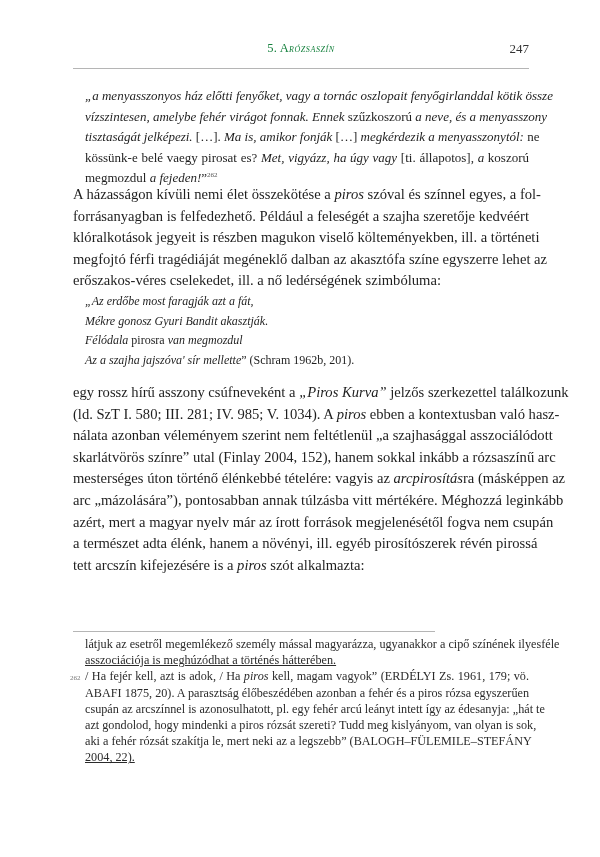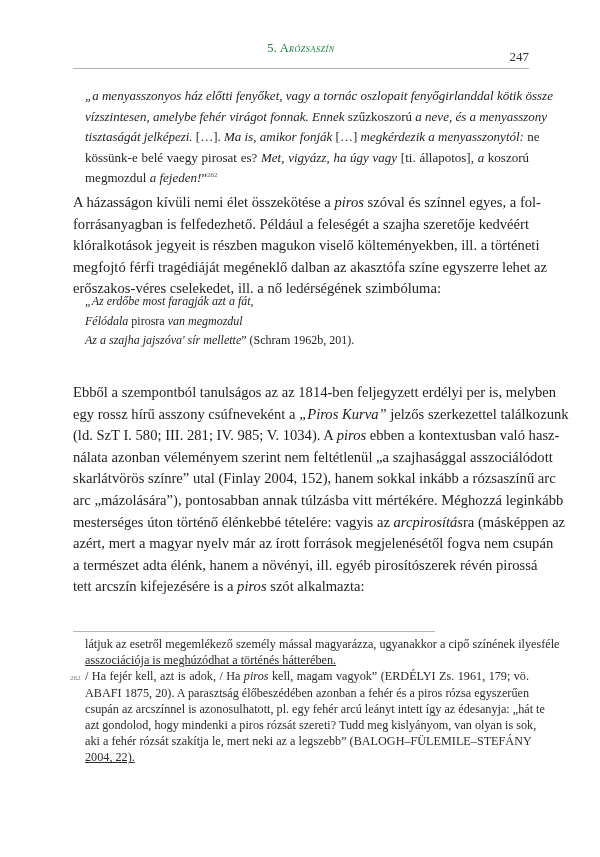--- a/index.html
+++ b/index.html
@@ -3,33 +3,33 @@
   <meta charset="utf-8">
   <style>
     * { margin: 0; padding: 0; box-sizing: border-box; }
     html, body { width: 600px; height: 857px; background: #ffffff; overflow: hidden; }
     body { font-family: "Liberation Serif", "DejaVu Serif", serif; color: #1e1e1e; position: relative; }
     .page { position: absolute; left: 0; top: 0; width: 600px; height: 857px; }
 
     .running-head { position: absolute; left: 73px; top: 41px; width: 456px; height: 20px; }
     .rh-title { position: absolute; left: 0; width: 456px; top: 0; text-align: center; font-size: 12.5px; color: #15803d; letter-spacing: 0.2px; }
     .rh-title .sc { font-variant: small-caps; font-style: italic; font-size: 12px; letter-spacing: 0.6px; }
-    .rh-page { position: absolute; right: 0; top: 8px; font-size: 13px; color: #333; margin-left: 16px; }
+    .rh-page { position: absolute; right: 0; top: 0; font-size: 13px; color: #333; margin-left: 16px; }
     .rh-rule { position: absolute; left: 73px; top: 68px; width: 456px; height: 1px; background: #b5b5b5; }
 
     .quote-block { position: absolute; left: 85px; top: 86px; width: 444px; font-size: 13px; line-height: 20.5px; text-align: justify; }
     .quote-block .line { display: block; white-space: nowrap; text-align: justify; text-align-last: justify; }
     .quote-block .line.last { text-align-last: left; }
     .quote-block i { font-style: italic; margin-top: 20px; }
     sup { font-size: 7px; vertical-align: super; line-height: 0; color: #555; }
 
     .para { position: absolute; left: 73px; width: 456px; font-size: 14.6px; line-height: 21.6px; }
     .para .line { display: block; white-space: nowrap; text-align: justify; text-align-last: justify; }
     .para .line.last { text-align-last: left; }
-    .p1 { top: 184px; margin-top: 8px; }
+    .p1 { top: 184px; }
     .p2 { top: 382px; }
 
     .verse { position: absolute; left: 85px; top: 292px; width: 420px; font-size: 12px; line-height: 19.6px; }
     .verse .line { display: block; white-space: nowrap; }
 
     .fn-rule { position: absolute; left: 73px; top: 631px; width: 362px; height: 1px; background: #b5b5b5; }
     .footnotes { position: absolute; left: 73px; top: 636px; width: 456px; font-size: 12.2px; line-height: 16.2px; color: #2a2a2a; }
     .fn { position: relative; padding-left: 12px; }
     .fn .line { display: block; white-space: nowrap; text-align: justify; text-align-last: justify; }
     .fn .line.last { text-align-last: left; text-decoration: underline; }
@@ -60,32 +60,32 @@
   <div class="para p1" id="para1">
       <span class="line"><span>A házasságon kívüli nemi élet összekötése a </span><i>piros</i><span> szóval és színnel egyes, a fol-</span></span>
       <span class="line"><span>forrásanyagban is felfedezhető. Például a feleségét a szajha szeretője kedvéért</span></span>
       <span class="line"><span>klóralkotások jegyeit is részben magukon viselő költeményekben, ill. a történeti</span></span>
       <span class="line"><span>megfojtó férfi tragédiáját megéneklő dalban az akasztófa színe egyszerre lehet az</span></span>
       <span class="line last"><span>erőszakos-véres cselekedet, ill. a nő ledérségének szimbóluma:</span></span>
     </div>
 
   <div class="verse" id="verse">
       <span class="line"><i>„Az erdőbe most faragják azt a fát,</i></span>
+      <span class="line"><i>Mékre gonosz Gyuri Bandit akasztják.</i></span>
       <span class="line"><i>Félódala</i><span> pirosra </span><i>van megmozdul</i></span>
       <span class="line last"><i>Az a szajha jajszóva' sír mellette</i><span>” (Schram 1962b, 201).</span></span>
     </div>
 
   <div class="para p2" id="para2">
-      <span class="line"><span>Ebből a szempontból tanulságos az az 1814-ben feljegyzett erdélyi per is, melyben</span></span>
       <span class="line"><span>egy rossz hírű asszony csúfneveként a </span><i>„Piros Kurva”</i><span> jelzős szerkezettel találkozunk</span></span>
       <span class="line"><span>(ld. SzT I. 580; III. 281; IV. 985; V. 1034). A </span><i>piros</i><span> ebben a kontextusban való hasz-</span></span>
       <span class="line"><span>nálata azonban véleményem szerint nem feltétlenül „a szajhasággal asszociálódott</span></span>
       <span class="line"><span>skarlátvörös színre” utal (Finlay 2004, 152), hanem sokkal inkább a rózsaszínű arc</span></span>
+      <span class="line"><span>mesterséges úton történő élénkebbé tételére: vagyis az </span><i>arcpirosítás</i><span>ra (másképpen az</span></span>
       <span class="line"><span>arc „mázolására”), pontosabban annak túlzásba vitt mértékére. Méghozzá leginkább</span></span>
-      <span class="line"><span>mesterséges úton történő élénkebbé tételére: vagyis az </span><i>arcpirosítás</i><span>ra (másképpen az</span></span>
       <span class="line"><span>azért, mert a magyar nyelv már az írott források megjelenésétől fogva nem csupán</span></span>
       <span class="line"><span>a természet adta élénk, hanem a növényi, ill. egyéb pirosítószerek révén pirossá</span></span>
       <span class="line last"><span>tett arcszín kifejezésére is a </span><i>piros</i><span> szót alkalmazta:</span></span>
     </div>
 
   <div class="fn-rule"></div>
   <div class="footnotes" id="footnotes">
       <div class="fn">
         <span class="line"><span>látjuk az esetről megemlékező személy mással magyarázza, ugyanakkor a cipő színének ilyesféle</span></span>
         <span class="line last"><span>asszociációja is meghúzódhat a történés hátterében.</span></span>

